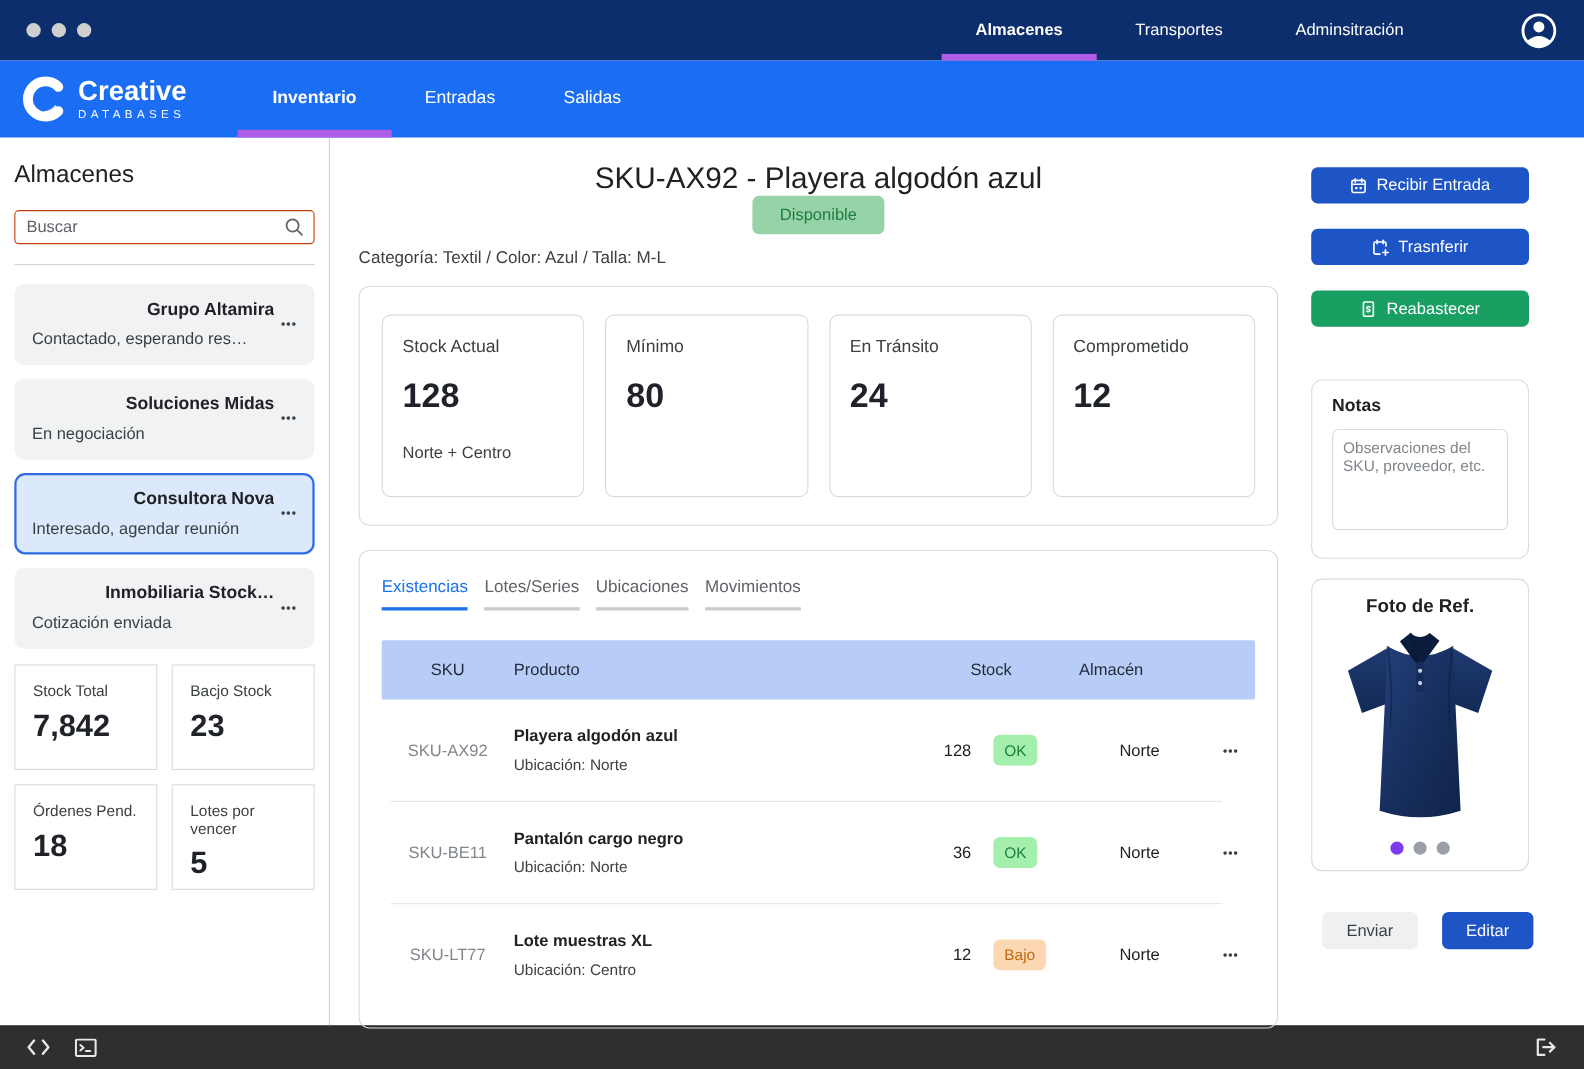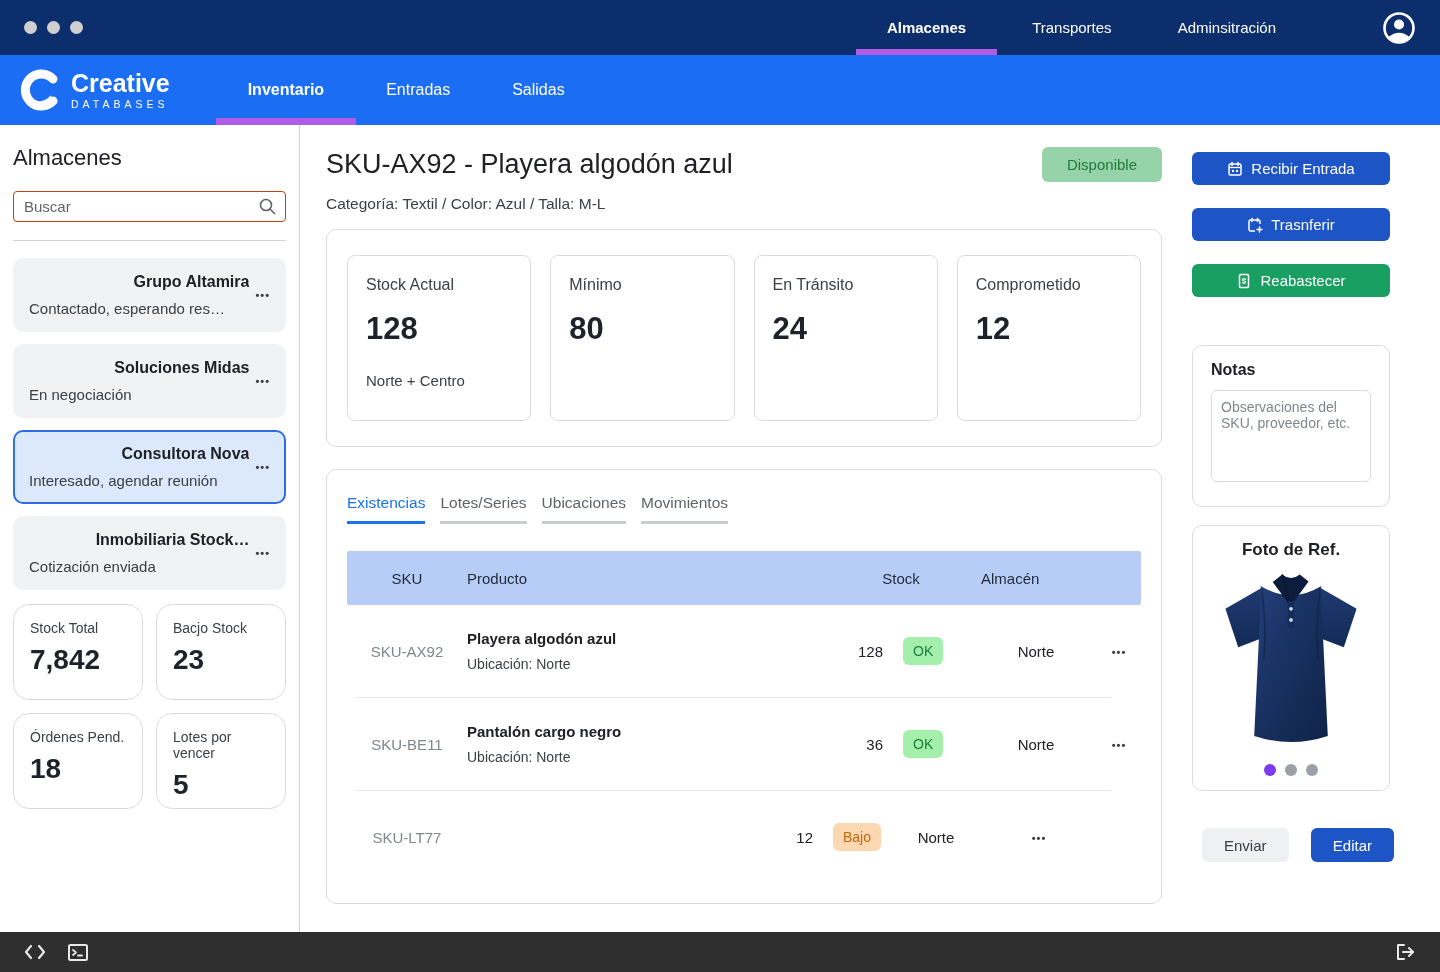--- a/index.html
+++ b/index.html
@@ -45,27 +45,27 @@
   .sb-search input::placeholder{color:#5f6368;}
   .sb-search .sicon{position:absolute;right:9px;top:6px;}
   .sb-divider{height:1px;background:#d0d3d7;margin:0 0 17px 0;}
   .sb-card{background:var(--card-gray);border:2px solid transparent;border-radius:10px;padding:13px 14px;margin-bottom:12px;display:flex;align-items:center;cursor:pointer;}
   .sb-card.selected{background:var(--selected-bg);border-color:var(--selected-border);}
   .sb-card .txt{flex:1;min-width:0;}
   .sb-card .name{font-size:16px;font-weight:bold;color:var(--text-dark);white-space:nowrap;overflow:hidden;text-align:right;}
   .sb-card .status{font-size:15px;color:var(--text-mid);margin-top:9px;white-space:nowrap;overflow:hidden;}
   .dots{color:#3c4043;font-size:11px;font-weight:bold;letter-spacing:1px;cursor:pointer;padding-left:6px;}
   .sb-stats{display:grid;grid-template-columns:1fr 1fr;gap:13px;margin-top:14px;}
-  .sb-stat{background:#fff;border:1px solid var(--border);border-radius:16px;padding:15px 16px;height:96px;}
+  .sb-stat{background:#fff;border:1px solid var(--border);border-radius:0;padding:15px 16px;height:96px;}
   .sb-stat .lbl{font-size:14px;color:var(--text-mid);}
   .sb-stat .val{font-size:28px;font-weight:bold;color:#1f2329;margin-top:8px;}
 
   
   .main{flex:1;padding:22px 28px 0 26px;min-width:0;}
-  .title-row{display:flex;align-items:center;justify-content:space-between;}
+  .title-row{display:flex;align-items:center;justify-content:space-between;flex-direction:column;}
   .page-title{font-size:27px;color:var(--text-dark);font-weight:400;}
   .avail-badge{background:var(--avail-bg);color:var(--avail-text);font-size:15px;padding:9px 25px;border-radius:6px;}
   .subtitle{font-size:15.5px;color:var(--text-mid);margin-top:13px;}
 
   .stats-wrap{border:1px solid var(--border);border-radius:10px;margin-top:16px;padding:25px 20px;display:grid;grid-template-columns:repeat(4,1fr);gap:19px;}
   .stat-card{border:1px solid var(--border);border-radius:8px;height:166px;padding:20px 18px;}
   .stat-card .lbl{font-size:16px;color:var(--text-mid);}
   .stat-card .val{font-size:31px;font-weight:bold;color:#1f2329;margin-top:17px;}
   .stat-card .note{font-size:15px;color:var(--text-mid);margin-top:25px;}
 
@@ -281,20 +281,24 @@
         </div>
         <div class="c-num">36</div>
         <div class="c-badge"><span class="badge ok">OK</span></div>
         <div class="c-wh">Norte</div>
         <div class="c-menu"><span class="dots">•••</span></div>
       </div>
       <div class="row-divider"></div>
 
       <div class="trow">
         <div class="c-sku">SKU-LT77</div>
+        <div class="c-prod">
+          <div class="pname">Lote muestras XL</div>
+          <div class="ploc">Ubicación: Centro</div>
+        </div>
         <div class="c-num">12</div>
         <div class="c-badge"><span class="badge low">Bajo</span></div>
         <div class="c-wh">Norte</div>
         <div class="c-menu"><span class="dots">•••</span></div>
       </div>
     </div>
   </div>
 
   <div class="rightpanel">
     <button class="action-btn blue">

